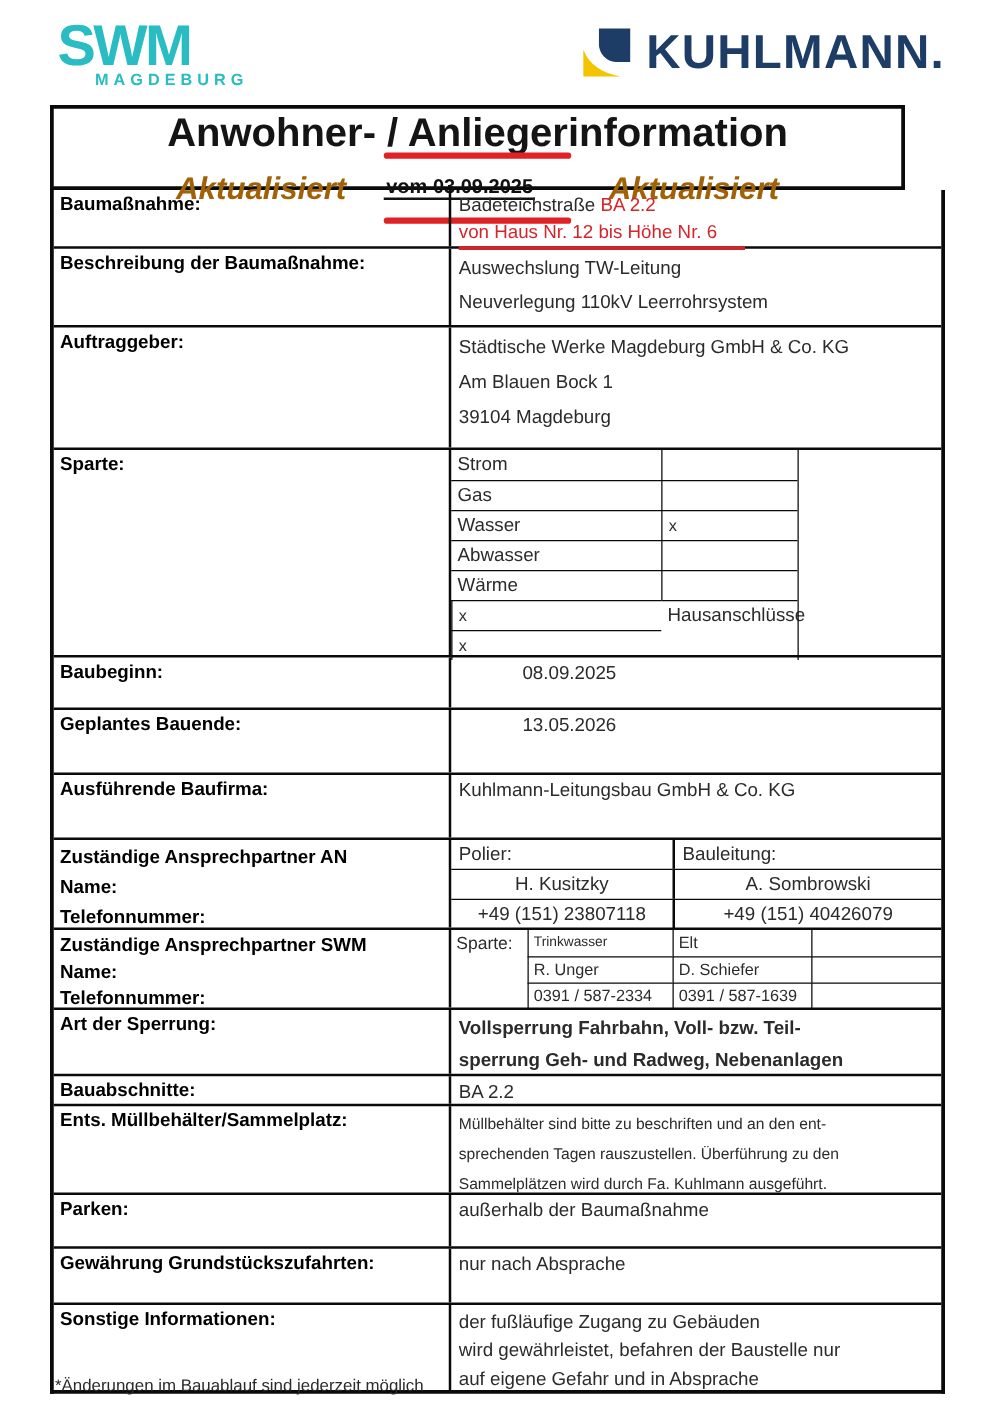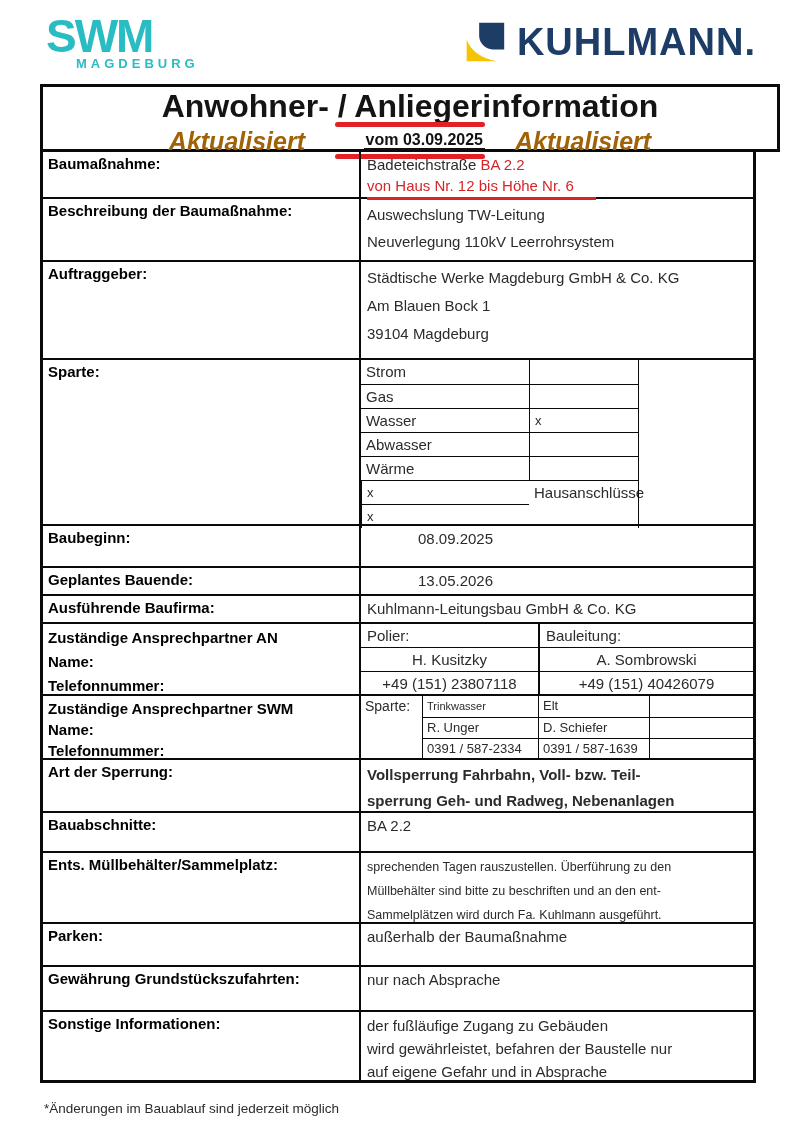--- a/index.html
+++ b/index.html
@@ -10,26 +10,26 @@
   
   .header { position:absolute; top:14px; left:40px; width:716px; height:64px; }
   .swm-logo { position:absolute; left:6px; top:0; color:#29bcc2; }
   .swm-main { font-size:46px; font-weight:800; letter-spacing:-2px; line-height:44px; }
   .swm-sub  { font-size:13px; font-weight:800; letter-spacing:4px; margin-left:30px; margin-top:-2px; }
   .kuhlmann-logo { position:absolute; right:0; top:8px; display:flex; align-items:center; gap:12px; }
   .k-icon { width:40px; height:40px; }
   .k-word { font-size:38px; font-weight:800; letter-spacing:1px; color:#1d3c66; line-height:40px; }
 
   
-  .titlebox { position:absolute; top:84px; left:40px; width:740px; height:68px;
+  .titlebox { position:absolute; top:84px; left:40px; width:684px; height:68px;
               border:3px solid #0a0a0a; text-align:center; }
   .doc-title { font-size:32px; font-weight:800; color:#141414; letter-spacing:0; line-height:36px; margin-top:1px; }
   .updated-row { display:flex; justify-content:center; align-items:center; gap:30px; margin-top:-2px; }
   .akt { color:#a16207; font-size:25px; font-weight:800; font-style:italic; line-height:26px; }
-  .date-block { display:flex; flex-direction:column; align-items:flex-end; gap:4px; }
+  .date-block { display:flex; flex-direction:column; align-items:flex-start; gap:14px; }
   .redbar { width:150px; height:5px; background:#e02125; border-radius:3px; }
   .date-text { font-size:16px; font-weight:800; color:#111; border-bottom:2px solid #111; line-height:17px; padding:0 2px; }
 
   
   .dtable { position:absolute; top:152px; left:40px; width:716px;
             border-left:3px solid #0a0a0a; border-right:3px solid #0a0a0a; border-bottom:3px solid #0a0a0a; }
   .row { display:flex; border-top:2px solid #0a0a0a; }
   .row:first-child { border-top:none; }
   .lbl { width:318px; border-right:2px solid #0a0a0a; padding:2px 5px; font-weight:bold; font-size:15px; color:#000; line-height:20px; }
   .val { flex:1; padding:2px 6px; font-size:15px; line-height:21px; color:#2b2b2b; }
@@ -66,21 +66,21 @@
   .swm-grid .bl { border-left:1.5px solid #0a0a0a; }
   .swm-grid .bt { border-top:1.5px solid #0a0a0a; }
   .swm-sparte { font-size:14px; color:#2b2b2b; }
   .fs11 { font-size:11px; }
   .fs13 { font-size:13px; }
 
   .footnote { position:absolute; left:44px; top:1101px; font-size:13.5px; color:#2b2b2b; }
 
   
   .h45{height:45px}.h63{height:63px}.h98{height:98px}.h166{height:166px}.h42{height:42px}
-  .h44{height:28px}.h72{height:72px}.h64{height:64px}.h53{height:53px}.h24{height:40px}
+  .h44{height:52px}.h72{height:72px}.h64{height:64px}.h53{height:53px}.h24{height:24px}
   .h71{height:71px}.h43{height:43px}.h70{height:70px}
 
   .date-ctr { width:177px; text-align:center; }
 </style>
 </head>
 <body>
 
 <div class="page">
 
   <div class="header">
@@ -229,22 +229,22 @@
     </div>
 
     <div class="row h24">
       <div class="lbl">Bauabschnitte:</div>
       <div class="val">BA 2.2</div>
     </div>
 
     <div class="row h71">
       <div class="lbl">Ents. Müllbehälter/Sammelplatz:</div>
       <div class="val small-lines">
+        <div>Müllbehälter sind bitte zu beschriften und an den ent-</div>
         <div>sprechenden Tagen rauszustellen. Überführung zu den</div>
-        <div>Müllbehälter sind bitte zu beschriften und an den ent-</div>
         <div>Sammelplätzen wird durch Fa. Kuhlmann ausgeführt.</div>
       </div>
     </div>
 
     <div class="row h43">
       <div class="lbl">Parken:</div>
       <div class="val">außerhalb der Baumaßnahme</div>
     </div>
 
     <div class="row h45">

